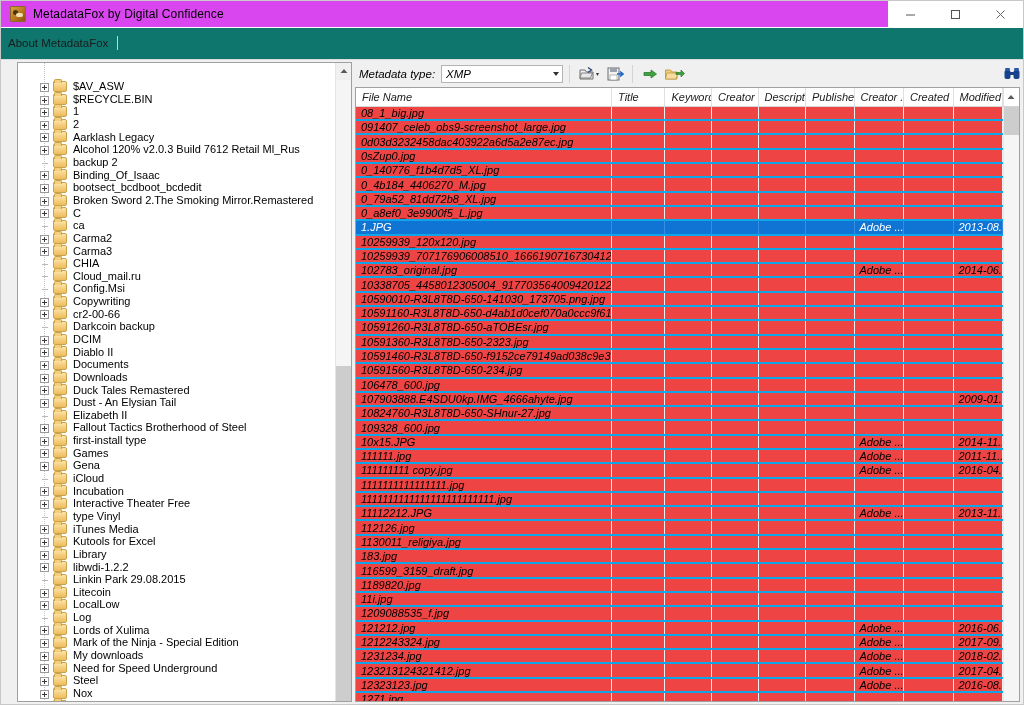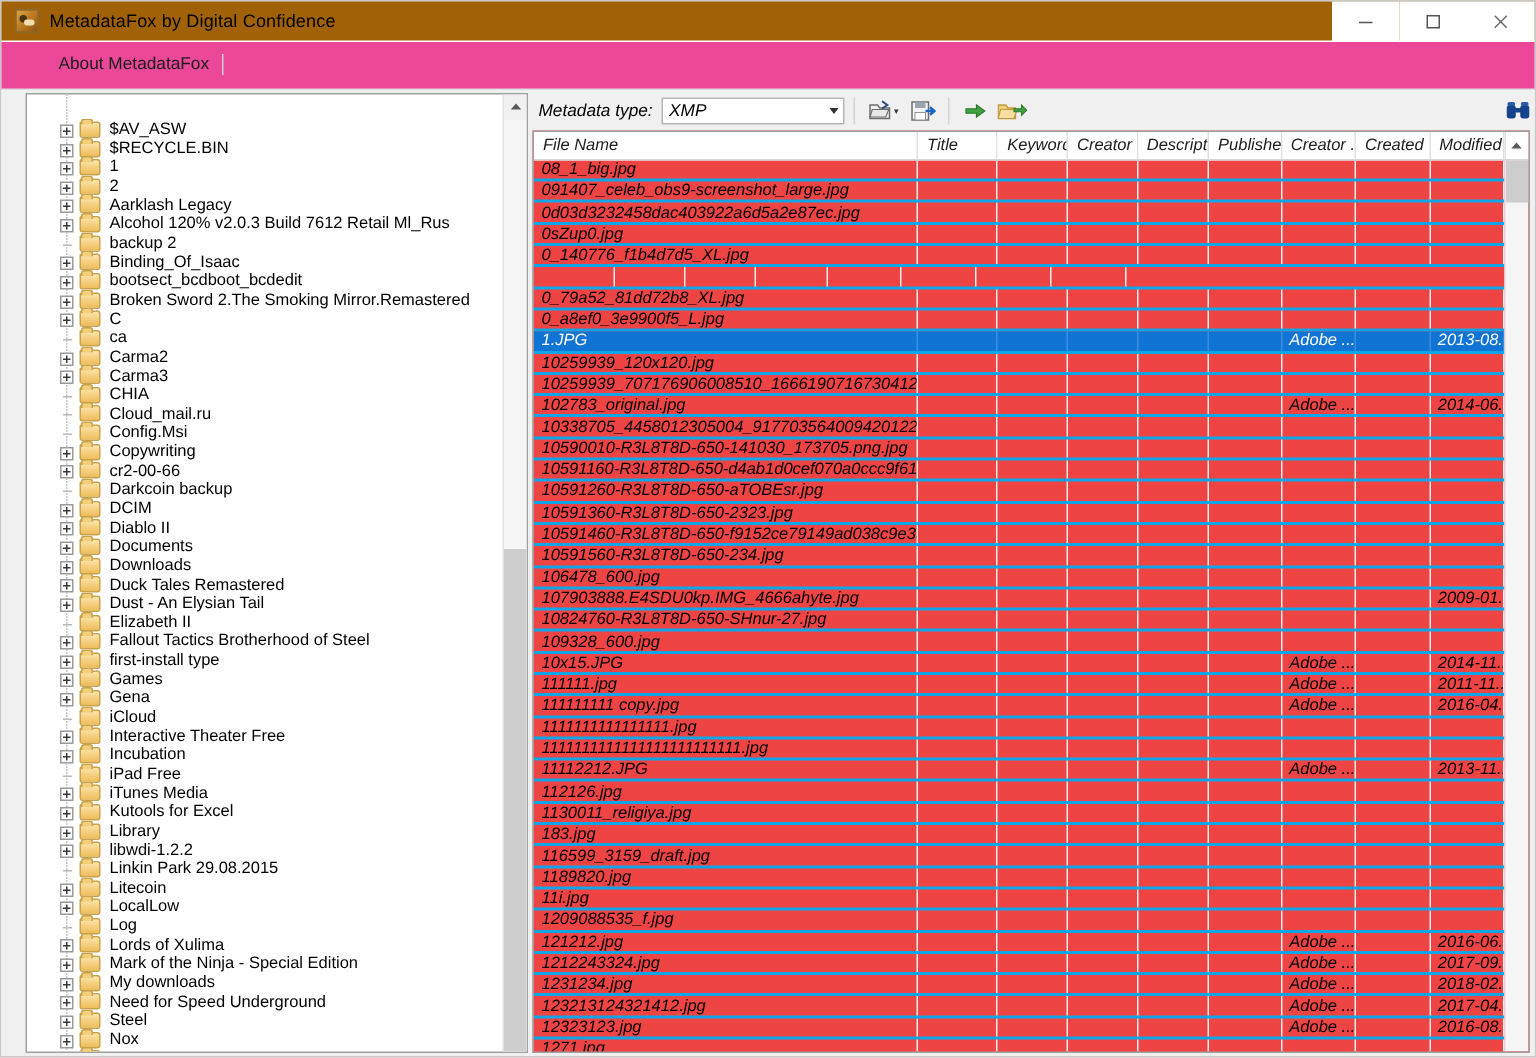--- a/index.html
+++ b/index.html
@@ -13,21 +13,21 @@
   .window {
     position: relative;
     width: 1024px; height: 705px;
     background: #f0f0f0;
     border: 1px solid #c8c8c8;
     display: flex; flex-direction: column;
   }
   
   .titlebar {
     height: 27px; min-height: 27px;
-    background: #a16207;
+    background: #d946ef;
     display: flex; align-items: center;
     border-bottom: 1px solid #ffffff;
   }
   .title-icon {
     width: 16px; height: 16px; margin-left: 9px; margin-right: 7px;
     position: relative; flex: 0 0 auto;
     background: linear-gradient(135deg,#d9a441 0%,#b8761f 55%,#8c5412 100%);
     border: 1px solid #8a6a2a;
     border-radius: 1px;
   }
@@ -46,24 +46,23 @@
   .win-buttons { display: flex; height: 27px; }
   .win-btn {
     width: 45px; height: 27px;
     display: flex; align-items: center; justify-content: center;
     background: #ffffff;
   }
   .win-btn svg { display: block; }
   
   .menubar {
     height: 33px; min-height: 21px;
-    background: #ec4899;
+    background: #0f766e;
     display: flex; align-items: center;
     border-bottom: 1px solid #dcdcdc;
-    padding-left: 31px;
   }
   .menu-item {
     font-size: 11.5px; color: #1a1a1a;
     padding: 0 7px; height: 21px;
     display: flex; align-items: center;
     white-space: nowrap;
   }
   .menu-sep {
     width: 1px; height: 14px; background: #d0d0d0; margin: 0 2px;
   }
@@ -451,31 +450,31 @@
               <span class="label">Gena</span>
             </div>
             <div class="tree-item">
               <span class="tree-dash"></span>
               <span class="folder"></span>
               <span class="label">iCloud</span>
             </div>
             <div class="tree-item">
               <span class="expander plus"></span>
               <span class="folder"></span>
+              <span class="label">Incubation</span>
+            </div>
+            <div class="tree-item">
+              <span class="expander plus"></span>
+              <span class="folder"></span>
               <span class="label">Interactive Theater Free</span>
             </div>
             <div class="tree-item">
-              <span class="expander plus"></span>
-              <span class="folder"></span>
-              <span class="label">Incubation</span>
-            </div>
-            <div class="tree-item">
               <span class="tree-dash"></span>
               <span class="folder"></span>
-              <span class="label">iPad Free</span>
+              <span class="label">type Vinyl</span>
             </div>
             <div class="tree-item">
               <span class="expander plus"></span>
               <span class="folder"></span>
               <span class="label">iTunes Media</span>
             </div>
             <div class="tree-item">
               <span class="expander plus"></span>
               <span class="folder"></span>
               <span class="label">Kutools for Excel</span>
@@ -684,20 +683,21 @@
                   <div class="cell c1"></div>
                   <div class="cell c2"></div>
                   <div class="cell c3"></div>
                   <div class="cell c4"></div>
                   <div class="cell c5"></div>
                   <div class="cell c6"></div>
                   <div class="cell c7"></div>
                   <div class="cell c8"></div>
                 </div>
                 <div class="row">
+                  <div class="cell c0">0_4b184_4406270_M.jpg</div>
                   <div class="cell c1"></div>
                   <div class="cell c2"></div>
                   <div class="cell c3"></div>
                   <div class="cell c4"></div>
                   <div class="cell c5"></div>
                   <div class="cell c6"></div>
                   <div class="cell c7"></div>
                   <div class="cell c8"></div>
                 </div>
                 <div class="row">

